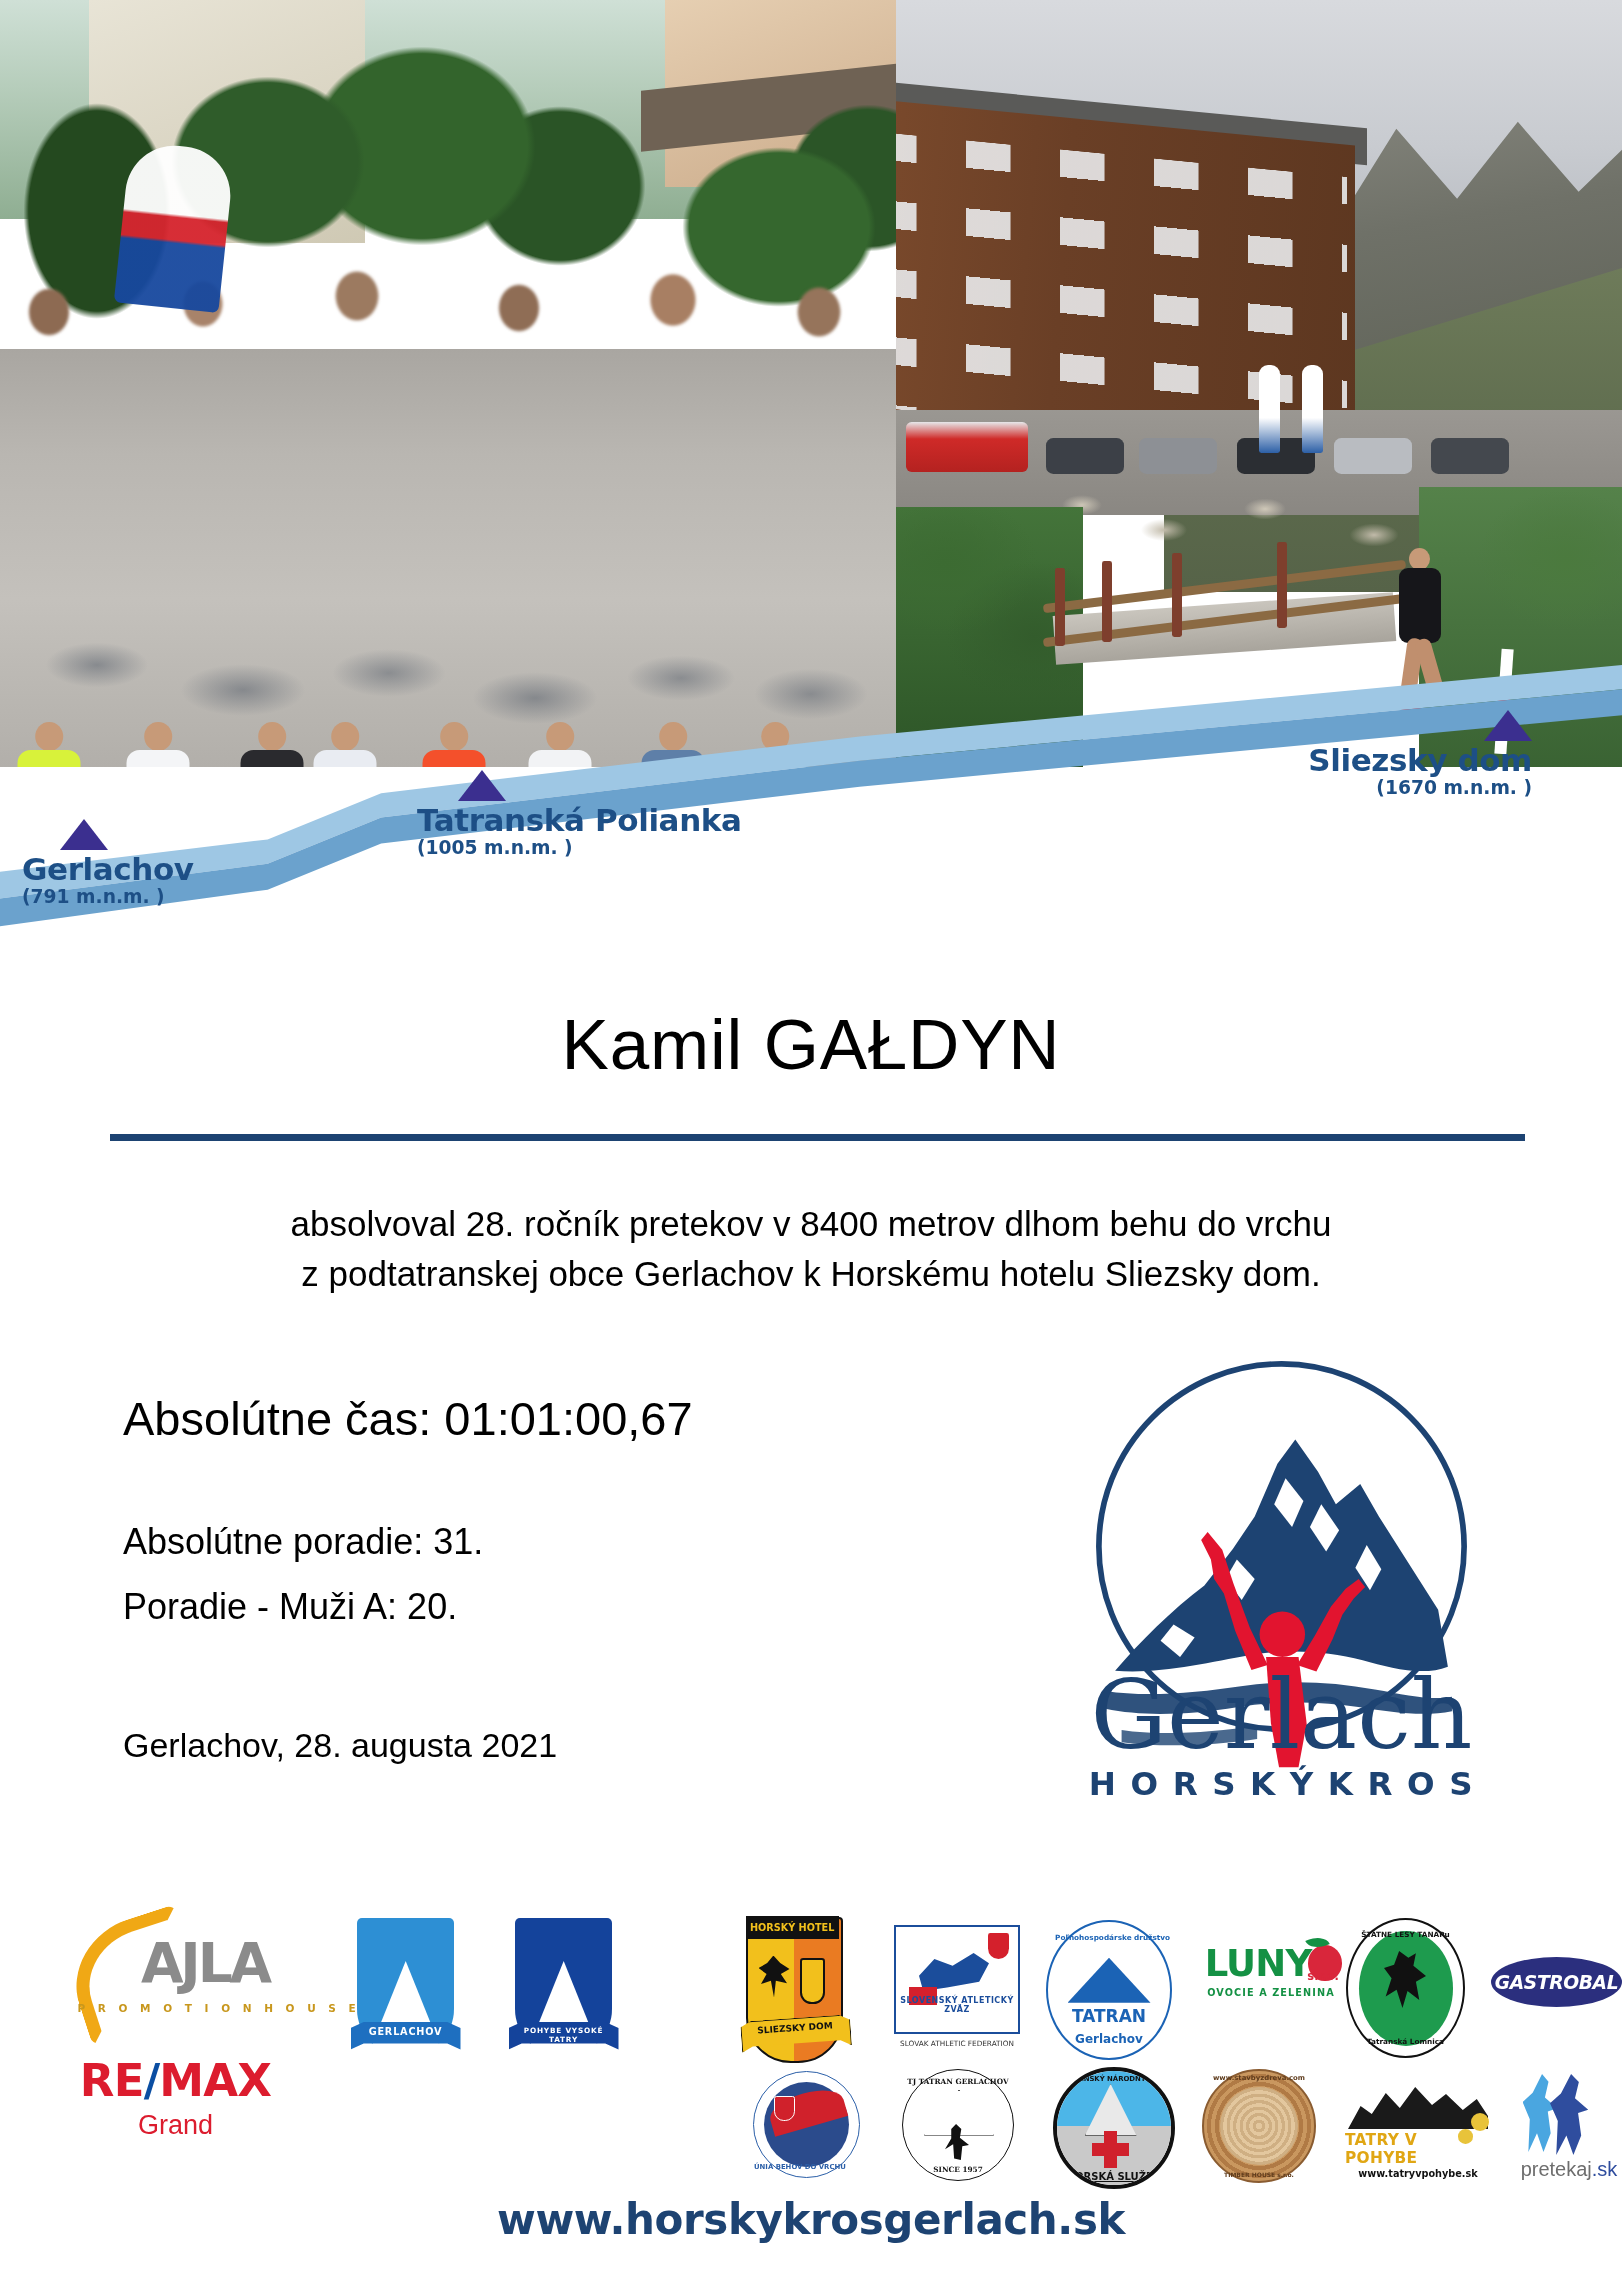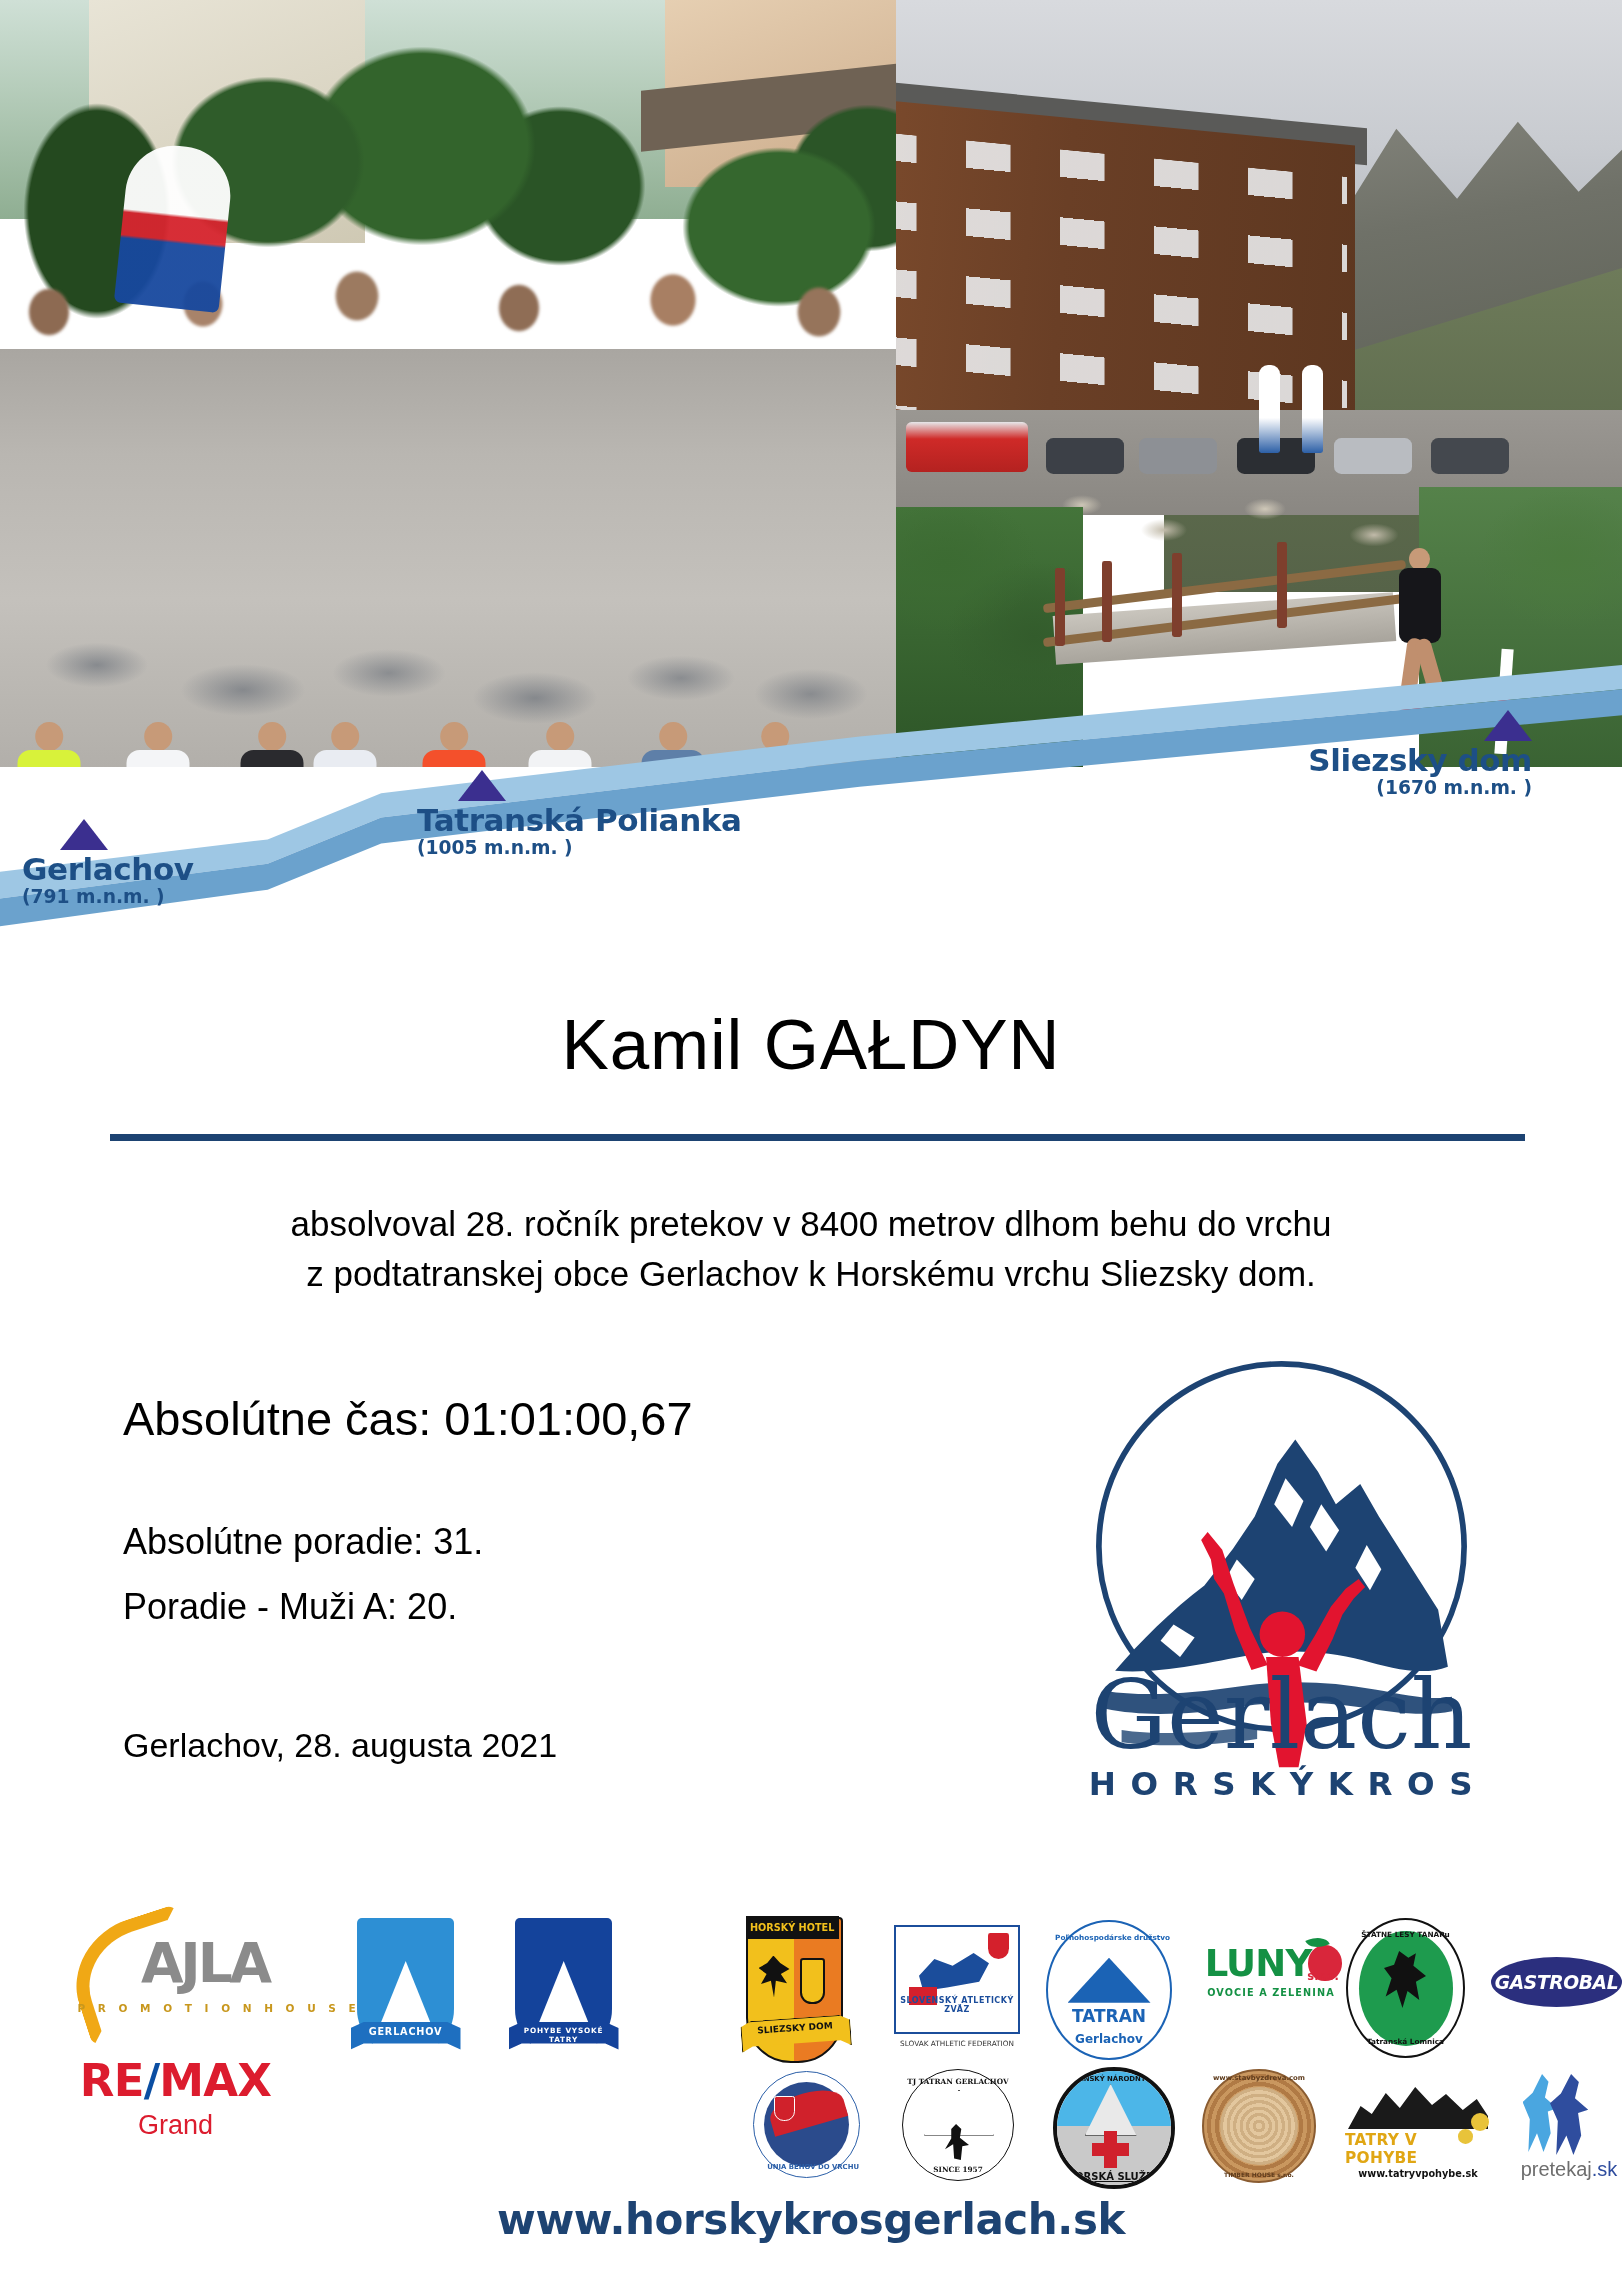--- a/index.html
+++ b/index.html
@@ -443,21 +443,21 @@
     background: #2b2f7e; display: flex; align-items: center; justify-content: center;
   }
   .gastro-txt { font-family: "DejaVu Sans", sans-serif; font-size: 18.7px; font-weight: bold; color: #ffffff; font-style: italic; letter-spacing: -0.4px; }
 
   
   .sp-unia { left: 737px; top: 161px; }
   .unia-circ { width: 105px; height: 105px; border-radius: 50%; border: 1.6px solid #2b5fa8; background: #fff; position: relative; }
   .unia-in { position: absolute; left: 9.7px; top: 9.7px; right: 9.7px; bottom: 9.7px; border-radius: 50%; background: #2b4b8c; }
   .unia-red { position: absolute; left: 14.6px; top: 21px; width: 76px; height: 34px; background: #d0212b; border-radius: 50% 50% 0 0; transform: rotate(-16deg); }
   .unia-sk { position: absolute; left: 19.5px; top: 24px; width: 19.5px; height: 23px; background: #d0212b; border: 1.6px solid #fff; border-radius: 2.4px 2.4px 9.7px 9.7px; }
-  .unia-lbl { position: absolute; left: 0; bottom: 5.7px; width: 100%; text-align: right; font-size: 6.9px; font-weight: bold; color: #2b5fa8; font-family: "DejaVu Sans", sans-serif;}
+  .unia-lbl { position: absolute; left: 0; bottom: 5.7px; width: 100%; text-align: left; font-size: 6.9px; font-weight: bold; color: #2b5fa8; font-family: "DejaVu Sans", sans-serif;}
 
   .sp-tj { left: 886px; top: 159px; }
   .tj-circ { width: 110px; height: 110px; border-radius: 50%; border: 1.6px solid #111; background: #fff; position: relative; }
   .tj-mtn { position: absolute; left: 21px; top: 19.5px; width: 68px; height: 44px; background: #fff; border: 1.6px solid #111;
             clip-path: polygon(50% 0%, 100% 100%, 0% 100%); }
   .tj-skier { position: absolute; left: 42px; top: 54px; width: 24px; height: 36px; background: #111;
               clip-path: polygon(46% 0%, 68% 14%, 62% 38%, 100% 58%, 72% 62%, 66% 100%, 38% 96%, 34% 56%, 0% 70%, 26% 40%, 26% 14%); }
   .tj-top { position: absolute; left: 0; top: 6.5px; width: 100%; text-align: center; font-size: 7.3px; font-weight: bold; color: #111; font-family: "DejaVu Serif", serif;}
   .tj-bot { position: absolute; left: 0; bottom: 6.5px; width: 100%; text-align: center; font-size: 7.3px; font-weight: bold; color: #111; font-family: "DejaVu Serif", serif;}
 
@@ -639,21 +639,21 @@
     <div class="place-name">Sliezsky dom</div>
     <div class="place-alt">(1670 m.n.m. )</div>
   </div>
 </div>
 
 <div class="runner-name">Kamil GAŁDYN</div>
 <div class="divider"></div>
 
 <div class="description">
   <div>absolvoval 28. ročník pretekov v 8400 metrov dlhom behu do vrchu</div>
-  <div>z podtatranskej obce Gerlachov k Horskému vrchu Sliezsky dom.</div>
+  <div>z podtatranskej obce Gerlachov k Horskému hotelu Sliezsky dom.</div>
 </div>
 
 <div class="result-time">Absolútne čas: 01:01:00,67</div>
 <div class="rank-abs">Absolútne poradie: 31.</div>
 <div class="rank-cat">Poradie - Muži A: 20.</div>
 <div class="place-date">Gerlachov, 28. augusta 2021</div>
 
 <div class="event-logo">
   <svg viewBox="0 0 590 600" xmlns="http://www.w3.org/2000/svg">
 

